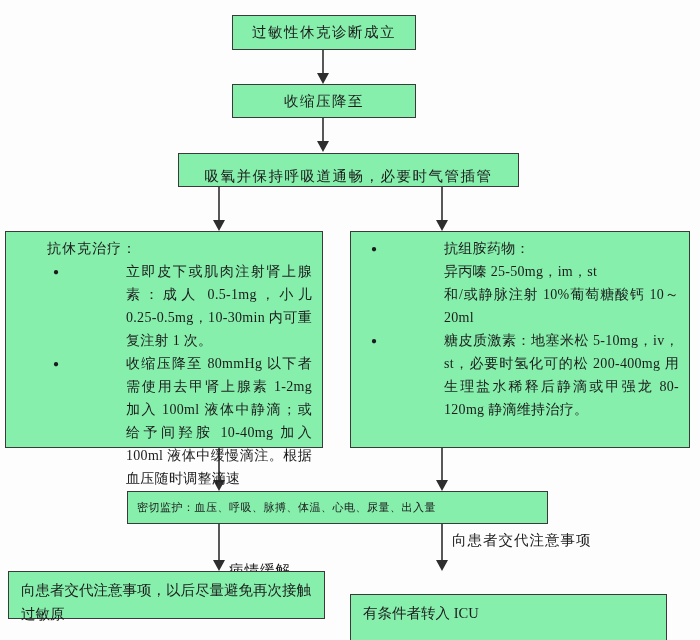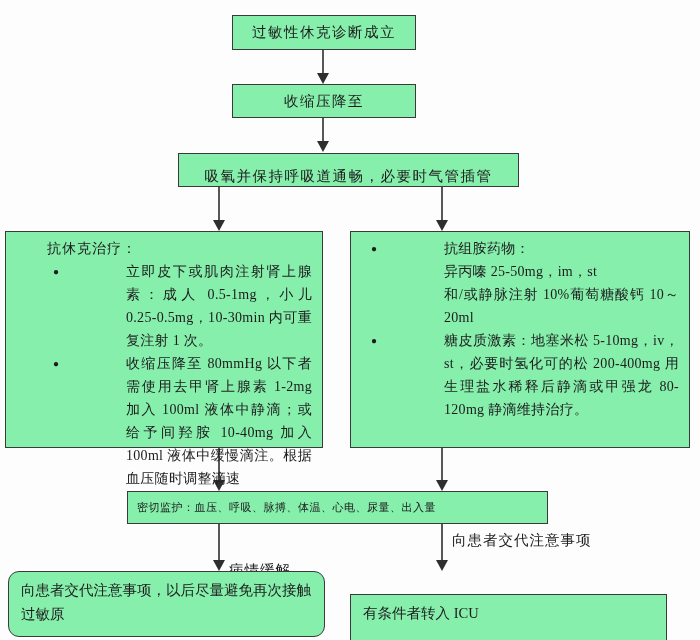--- a/index.html
+++ b/index.html
@@ -128,21 +128,21 @@
   </div>
 
   <div class="box leftline" style="left:127px; top:491px; width:421px; height:33px;">
     <span>密切监护：血压、呼吸、脉搏、体温、心电、尿量、出入量</span>
   </div>
 
   <div class="branch-label" style="left:229px; top:561px;">病情缓解</div>
 
   <div class="branch-label" style="left:452px; top:531px;">向患者交代注意事项</div>
 
-  <div class="box para" style="left:8px; top:571px; width:317px; height:66px;border-radius:11px;">
+  <div class="box para" style="left:8px; top:571px; width:317px; height:48px;">
     <span>向患者交代注意事项，以后尽量避免再次接触过敏原</span>
   </div>
 
   <div class="box para" style="left:350px; top:571px; width:317px; height:59px;margin-top:23px;">
     <span>有条件者转入 ICU</span>
   </div>
 
 </div>
 
 </body></html>

